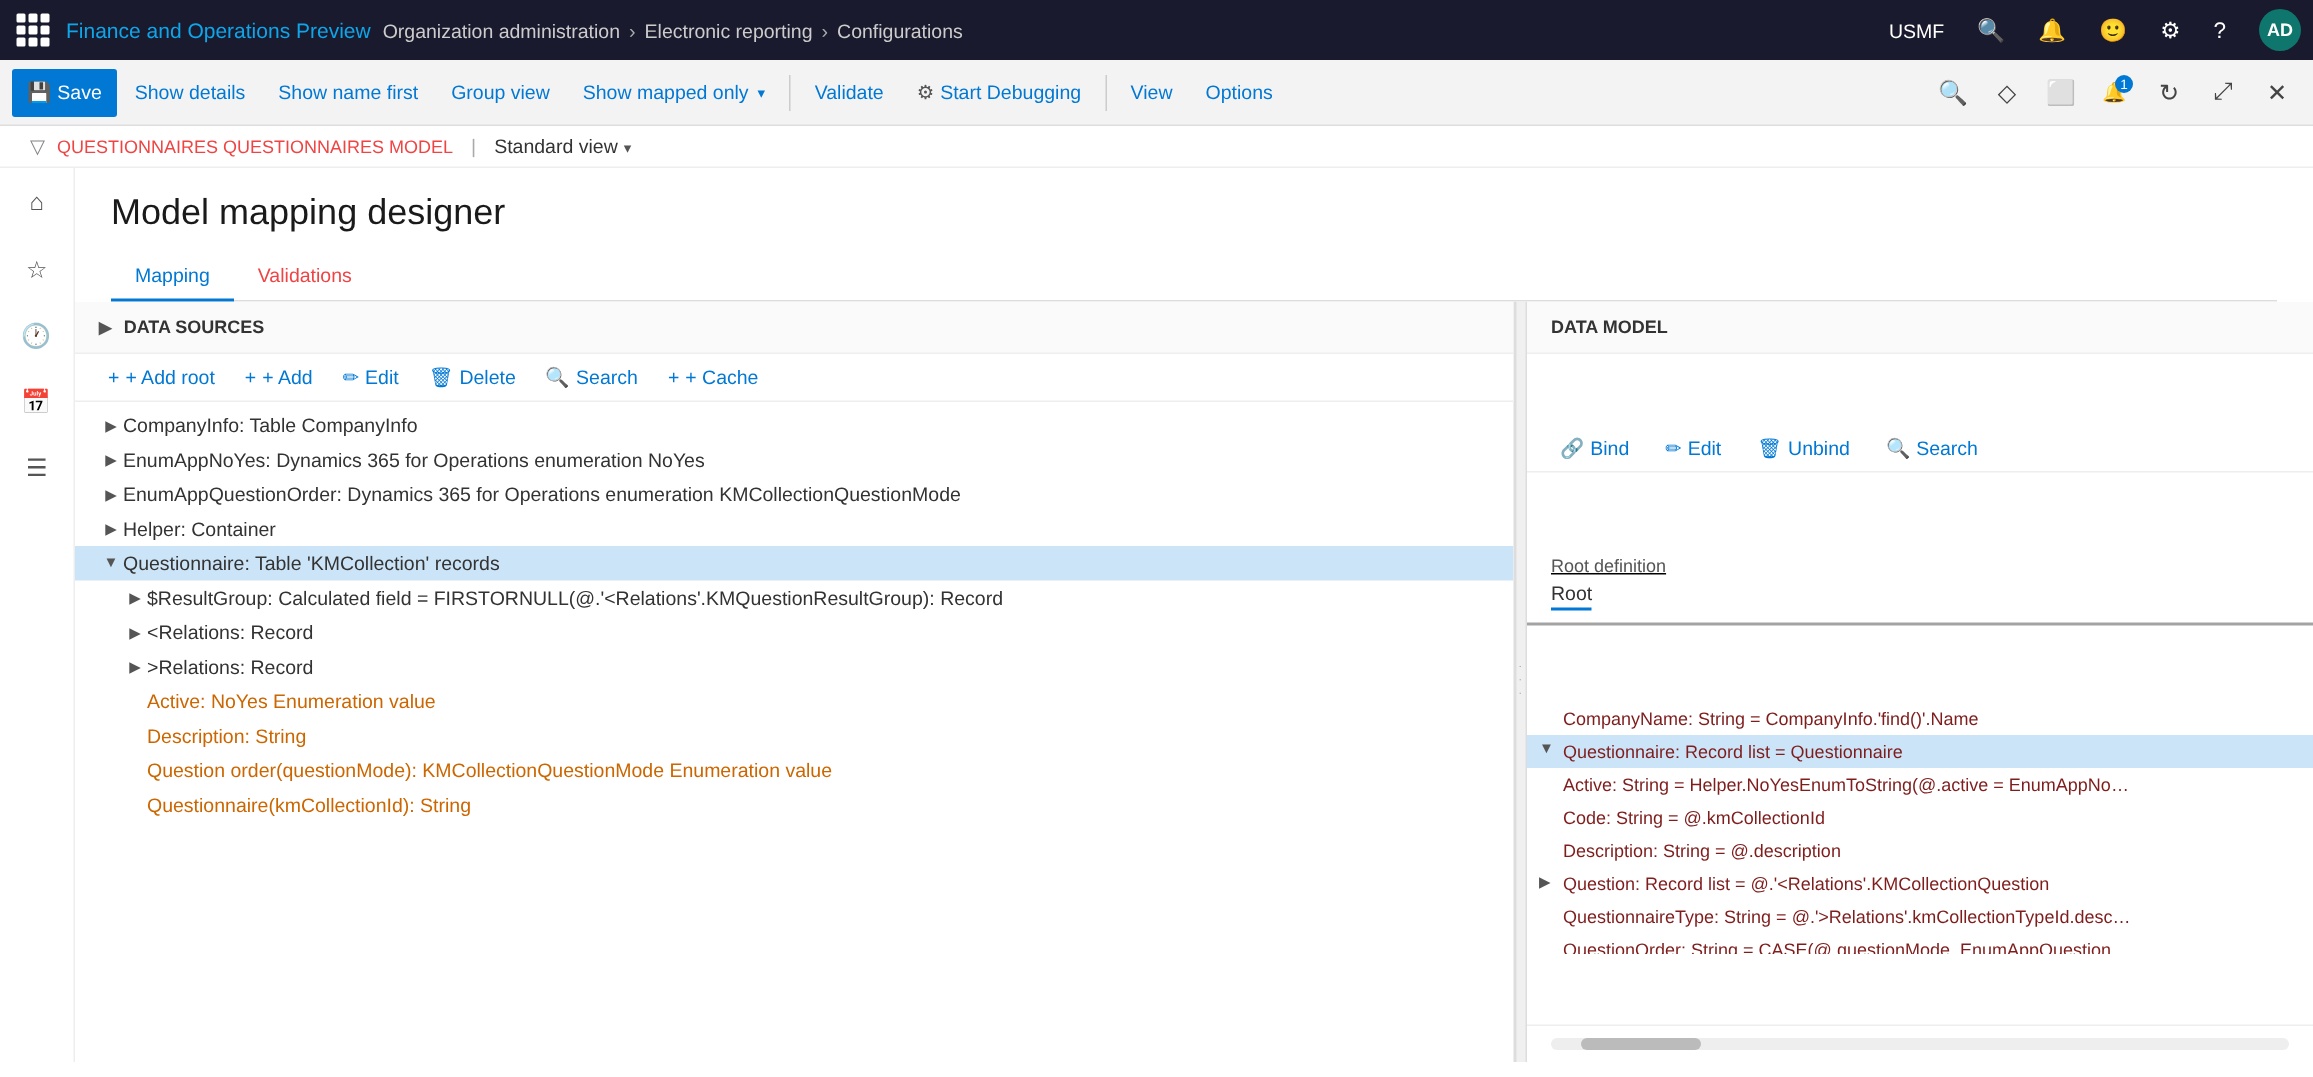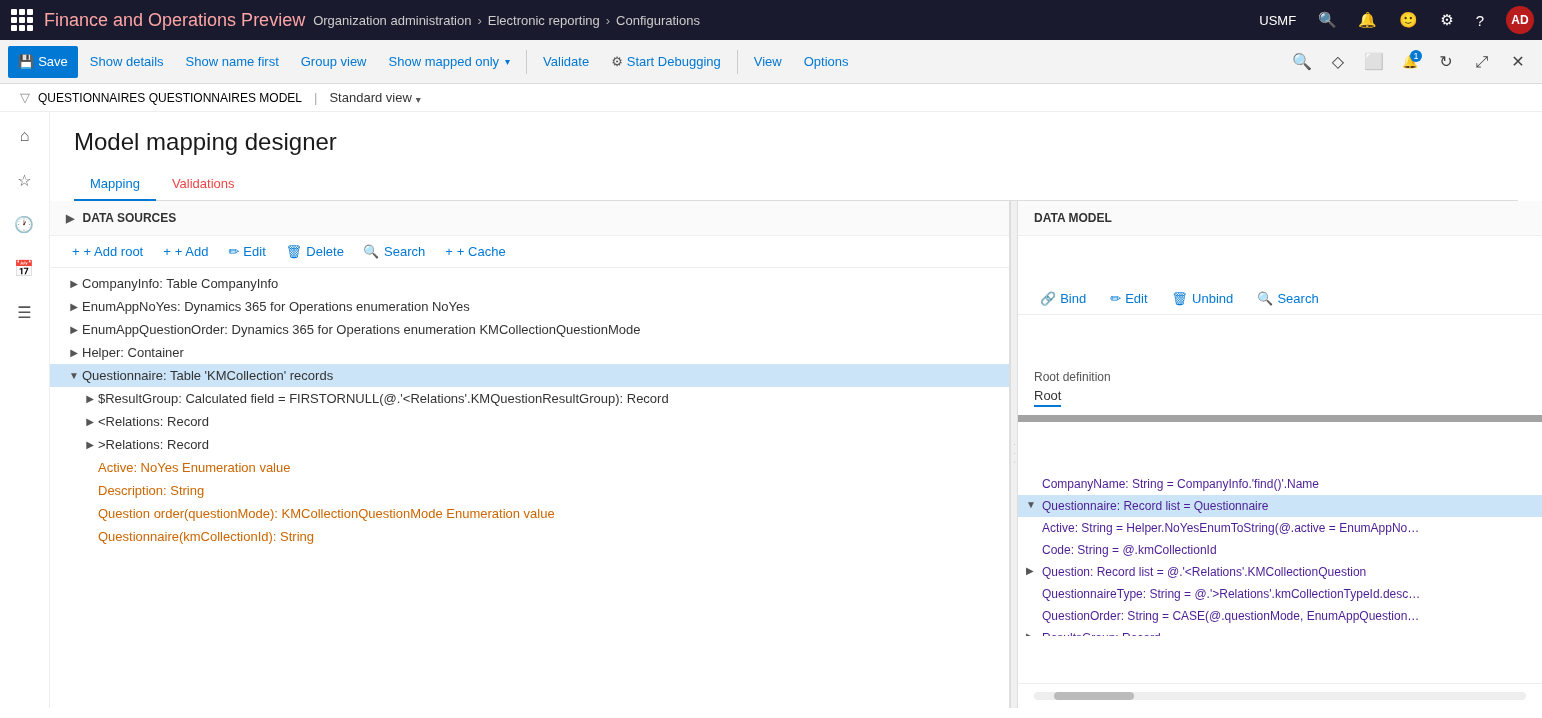--- a/index.html
+++ b/index.html
@@ -15,28 +15,28 @@
       padding: 0 8px;
       gap: 8px;
     }
     .top-nav-waffle {
       width: 28px; height: 28px;
       display: flex; align-items: center; justify-content: center;
       cursor: pointer;
     }
     .waffle-grid { display: grid; grid-template-columns: repeat(3,6px); gap: 2px; }
     .waffle-dot { width: 6px; height: 6px; background: #fff; border-radius: 1px; }
-    .top-nav-title { font-size: 18px; font-weight: 500; color: #fca5a5; white-space: nowrap; }
+    .top-nav-title { font-size: 14px; font-weight: 500; color: #0ea5e9; white-space: nowrap; }
     .top-nav-breadcrumb { display: flex; align-items: center; gap: 6px; color: #ccc; font-size: 13px; flex: 1; }
     .breadcrumb-sep { color: #aaa; }
     .top-nav-icons { display: flex; align-items: center; gap: 22px; }
     .top-nav-icon { color: #fff; font-size: 15px; cursor: pointer; }
     .top-nav-company { color: #fff; font-size: 13px; }
     .avatar {
-      width: 28px; height: 28px; border-radius: 50%; background: #b91c1c;
+      width: 28px; height: 28px; border-radius: 50%; background: #0f766e;
       color: #fff; display: flex; align-items: center; justify-content: center;
       font-size: 12px; font-weight: bold; cursor: pointer;
     }
 
     
     .toolbar {
       background: #f3f3f3;
       border-bottom: 1px solid #ddd;
       height: 44px;
       display: flex;
@@ -63,21 +63,21 @@
     }
 
     
     .secondary-bar {
       border-bottom: 1px solid #eee;
       padding: 6px 20px;
       display: flex; align-items: center; gap: 8px;
       background: #fff;
     }
     .filter-icon { color: #888; cursor: pointer; }
-    .breadcrumb-path { color: #000000; font-size: 12px; text-transform: uppercase; font-weight: 500; }
+    .breadcrumb-path { color: #ef4444; font-size: 12px; text-transform: uppercase; font-weight: 500; }
     .breadcrumb-divider { color: #aaa; margin: 0 4px; }
     .view-selector {
       display: flex; align-items: flex-end; gap: 4px;
       color: #333; font-size: 13px; cursor: pointer;
     }
     .chevron-down { font-size: 10px; color: #555; }
 
     
     .main-content {
       display: flex;
@@ -197,42 +197,43 @@
       border-bottom: 1px solid #eee;
       background: #fff;
     }
     .dm-btn {
       display: flex; align-items: center; gap: 4px;
       color: #0078d4; font-size: 13px; cursor: pointer;
       padding: 2px 6px; border-radius: 2px; border: none; background: transparent;
     }
     .root-def-area {
       padding: 8px 16px;
-      border-bottom: 7px solid #a3a3a3;
+      border-bottom: 2px solid #a3a3a3;
+      text-decoration: underline;
     }
     .root-def-label { font-size: 12px; color: #555; margin-bottom: 4px; }
     .root-def-value {
       font-size: 13px; color: #333;
       border-bottom: 2px solid #0078d4;
       padding-bottom: 2px;
       display: inline-block;
     }
     .dm-tree {
       flex: 1; overflow-y: auto; padding: 4px 0;
     }
     .dm-tree-item {
       display: flex; align-items: flex-start;
       padding: 4px 8px;
       font-size: 12px; color: #333;
       cursor: pointer;
     }
     .dm-tree-item.selected { background: #cce4f7; }
     .dm-tree-expand { width: 16px; min-width: 16px; font-size: 10px; color: #555; }
     .dm-tree-indent-1 { }
-    .dm-tree-text { font-size: 12px; color: #4c1d95; }
+    .dm-tree-text { font-size: 12px; color: #7f1d1d; }
 
     .scrollbar-placeholder {
       padding: 8px 16px;
       border-top: 1px solid #eee;
     }
     .scrollbar-track {
       height: 8px; background: #eee; border-radius: 4px; position: relative;
     }
     .scrollbar-thumb {
       height: 8px; width: 80px; background: #bbb; border-radius: 4px;
@@ -480,20 +481,24 @@
             </div>
             <div class="dm-tree-item dm-tree-indent-1">
               <span class="dm-tree-expand"></span>
               <span class="dm-tree-text">Active: String = Helper.NoYesEnumToString(@.active = EnumAppNo…</span>
             </div>
             <div class="dm-tree-item dm-tree-indent-1">
               <span class="dm-tree-expand"></span>
               <span class="dm-tree-text">Code: String = @.kmCollectionId</span>
             </div>
             <div class="dm-tree-item dm-tree-indent-1">
+              <span class="dm-tree-expand"></span>
+              <span class="dm-tree-text">Description: String = @.description</span>
+            </div>
+            <div class="dm-tree-item dm-tree-indent-1">
               <span class="dm-tree-expand">▶</span>
               <span class="dm-tree-text">Question: Record list = @.'&lt;Relations'.KMCollectionQuestion</span>
             </div>
             <div class="dm-tree-item dm-tree-indent-1">
               <span class="dm-tree-expand"></span>
               <span class="dm-tree-text">QuestionnaireType: String = @.'&gt;Relations'.kmCollectionTypeId.desc…</span>
             </div>
             <div class="dm-tree-item dm-tree-indent-1">
               <span class="dm-tree-expand"></span>
               <span class="dm-tree-text">QuestionOrder: String = CASE(@.questionMode, EnumAppQuestion…</span>

